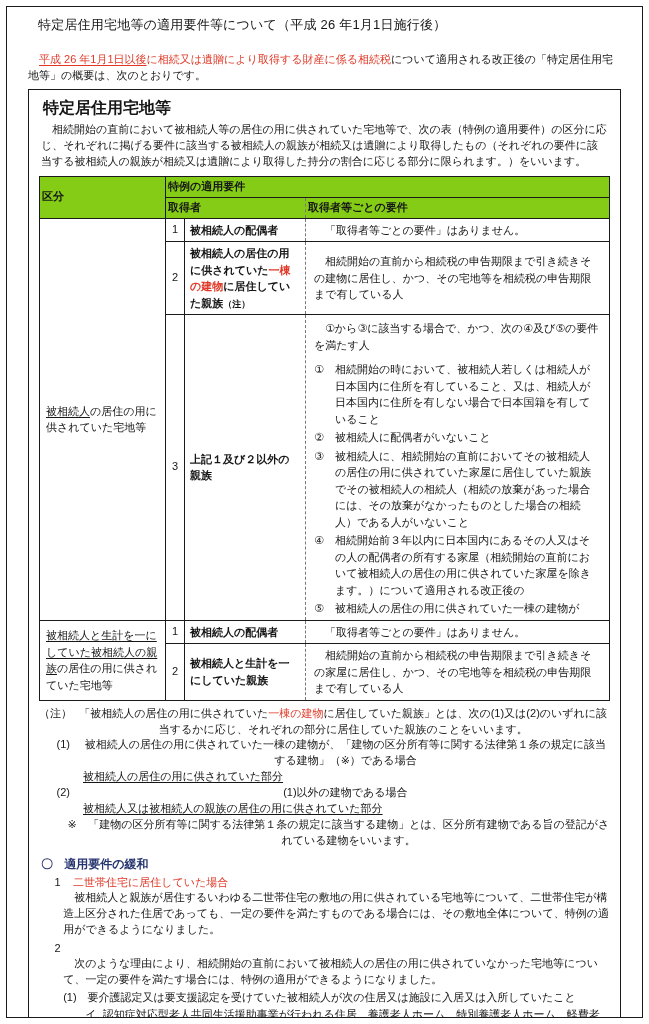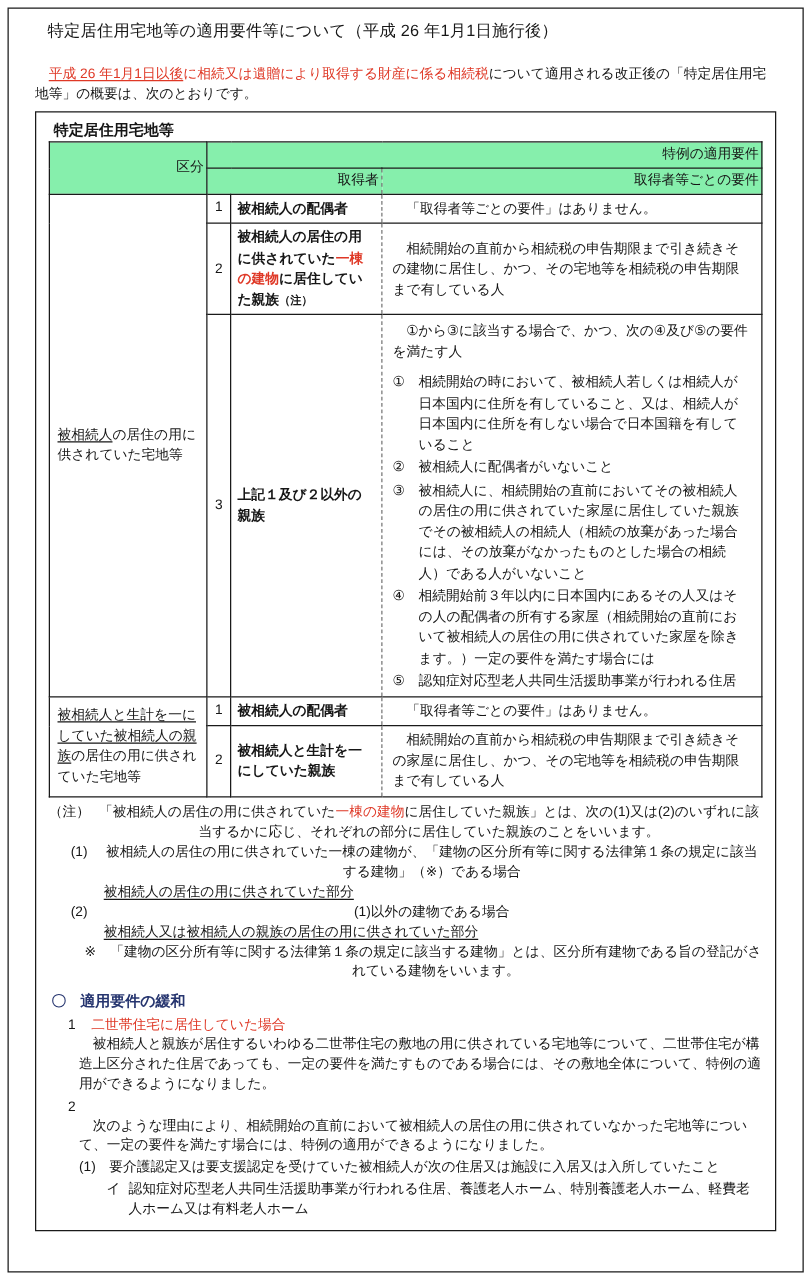--- a/index.html
+++ b/index.html
@@ -8,26 +8,26 @@
          font-size: 11px; line-height: 1.45; position: relative; }
   .page { position: absolute; top: 6px; left: 6px; right: 6px; bottom: 6px;
           border: 1.5px solid #1a1a1a; padding: 9px 21px 6px 21px; overflow: hidden; }
   .doc-title { font-weight: normal; font-size: 13px; padding-left: 10px; letter-spacing: .2px; }
   .intro { margin-top: 17px; text-indent: 1em; }
   .red { color: #df3826; }
   .u-red { text-decoration: underline; text-underline-offset: 2px; text-decoration-color: #df3826; }
   .u { text-decoration: underline; text-underline-offset: 2px; }
   .small { font-size: 9px; }
   .inner-box { border: 1.5px solid #1a1a1a; margin-top: 5px; padding: 6px 10px 8px 10px; }
-  .inner-heading { font-weight: bold; font-size: 12px; padding-left: 4px; }
+  .inner-heading { font-weight: bold; font-size: 16px; padding-left: 4px; }
   .lead { margin: 3px 2px 6px 2px; text-indent: 1em; }
 
   table { width: 100%; border-collapse: collapse; border: 1.5px solid #1a1a1a; table-layout: fixed; }
   th, td { border: 1px solid #1a1a1a; font-size: 11px; }
-  th { background: #86efac; font-weight: normal; text-align: right; padding: 2px 2px; }
+  th { background: #84cc16; font-weight: bold; text-align: left; padding: 2px 2px; }
   .c-cat { width: 126px; } .c-num { width: 19px; } .c-acq { width: 121px; }
   .acq-h { border-right: 1px dashed #777; }
   .req-h { border-left: 1px dashed #777; }
   .cat-cell { vertical-align: middle; padding: 4px 6px; line-height: 1.5; }
   .num-cell { text-align: center; vertical-align: middle; padding: 1px; }
   .acq-cell { vertical-align: middle; padding: 3px 5px; line-height: 1.5; border-right: 1px dashed #777; font-weight: bold; }
   .req-cell { vertical-align: middle; padding: 3px 8px; line-height: 1.5; border-left: 1px dashed #777; }
   .ti { text-indent: 1em; }
   .req-intro { text-indent: 1em; margin: 2px 0 8px 0; }
   .item { display: flex; margin-top: 2px; }
@@ -59,20 +59,21 @@
 <body>
 
 <div class="page">
 
   <div class="doc-title">特定居住用宅地等の適用要件等について（平成 26 年1月1日施行後）</div>
 
   <p class="intro"><span class="red u-red">平成 26 年1月1日以後</span><span class="red">に相続又は遺贈により取得する財産に係る相続税</span><span>について適用される改正後の「特定居住用宅地等」の概要は、次のとおりです。</span></p>
 
   <div class="inner-box">
     <div class="inner-heading">特定居住用宅地等</div>
+    <p class="lead">相続開始の直前において被相続人等の居住の用に供されていた宅地等で、次の表（特例の適用要件）の区分に応じ、それぞれに掲げる要件に該当する被相続人の親族が相続又は遺贈により取得したもの（それぞれの要件に該当する被相続人の親族が相続又は遺贈により取得した持分の割合に応じる部分に限られます。）をいいます。</p>
 
     <table>
       <colgroup>
           <col class="c-cat">
           <col class="c-num">
           <col class="c-acq">
           <col class="c-req">
         </colgroup>
       <tbody>
           <tr>
@@ -109,25 +110,25 @@
           <div class="item">
                 <span class="item-num">②</span>
                 <span class="item-text">被相続人に配偶者がいないこと</span>
               </div>
           <div class="item">
                 <span class="item-num">③</span>
                 <span class="item-text">被相続人に、相続開始の直前においてその被相続人の居住の用に供されていた家屋に居住していた親族でその被相続人の相続人（相続の放棄があった場合には、その放棄がなかったものとした場合の相続人）である人がいないこと</span>
               </div>
           <div class="item">
                 <span class="item-num">④</span>
-                <span class="item-text">相続開始前３年以内に日本国内にあるその人又はその人の配偶者の所有する家屋（相続開始の直前において被相続人の居住の用に供されていた家屋を除きます。）一定の要件を満たす場合には</span>
+                <span class="item-text">相続開始前３年以内に日本国内にあるその人又はその人の配偶者の所有する家屋（相続開始の直前において被相続人の居住の用に供されていた家屋を除きます。）について適用される改正後の</span>
               </div>
           <div class="item">
                 <span class="item-num">⑤</span>
-                <span class="item-text">認知症対応型老人共同生活援助事業が行われる住居</span>
+                <span class="item-text">被相続人の居住の用に供されていた一棟の建物が</span>
               </div>
         </td>
       </tr>
 
       <tr>
         <td rowspan="2" class="cat-cell"><span class="u">被相続人と生計を一にしていた被相続人の親族</span><span>の居住の用に供されていた宅地等</span></td>
         <td class="num-cell">1</td>
         <td class="acq-cell">被相続人の配偶者</td>
         <td class="req-cell ti">「取得者等ごとの要件」はありません。</td>
       </tr>

